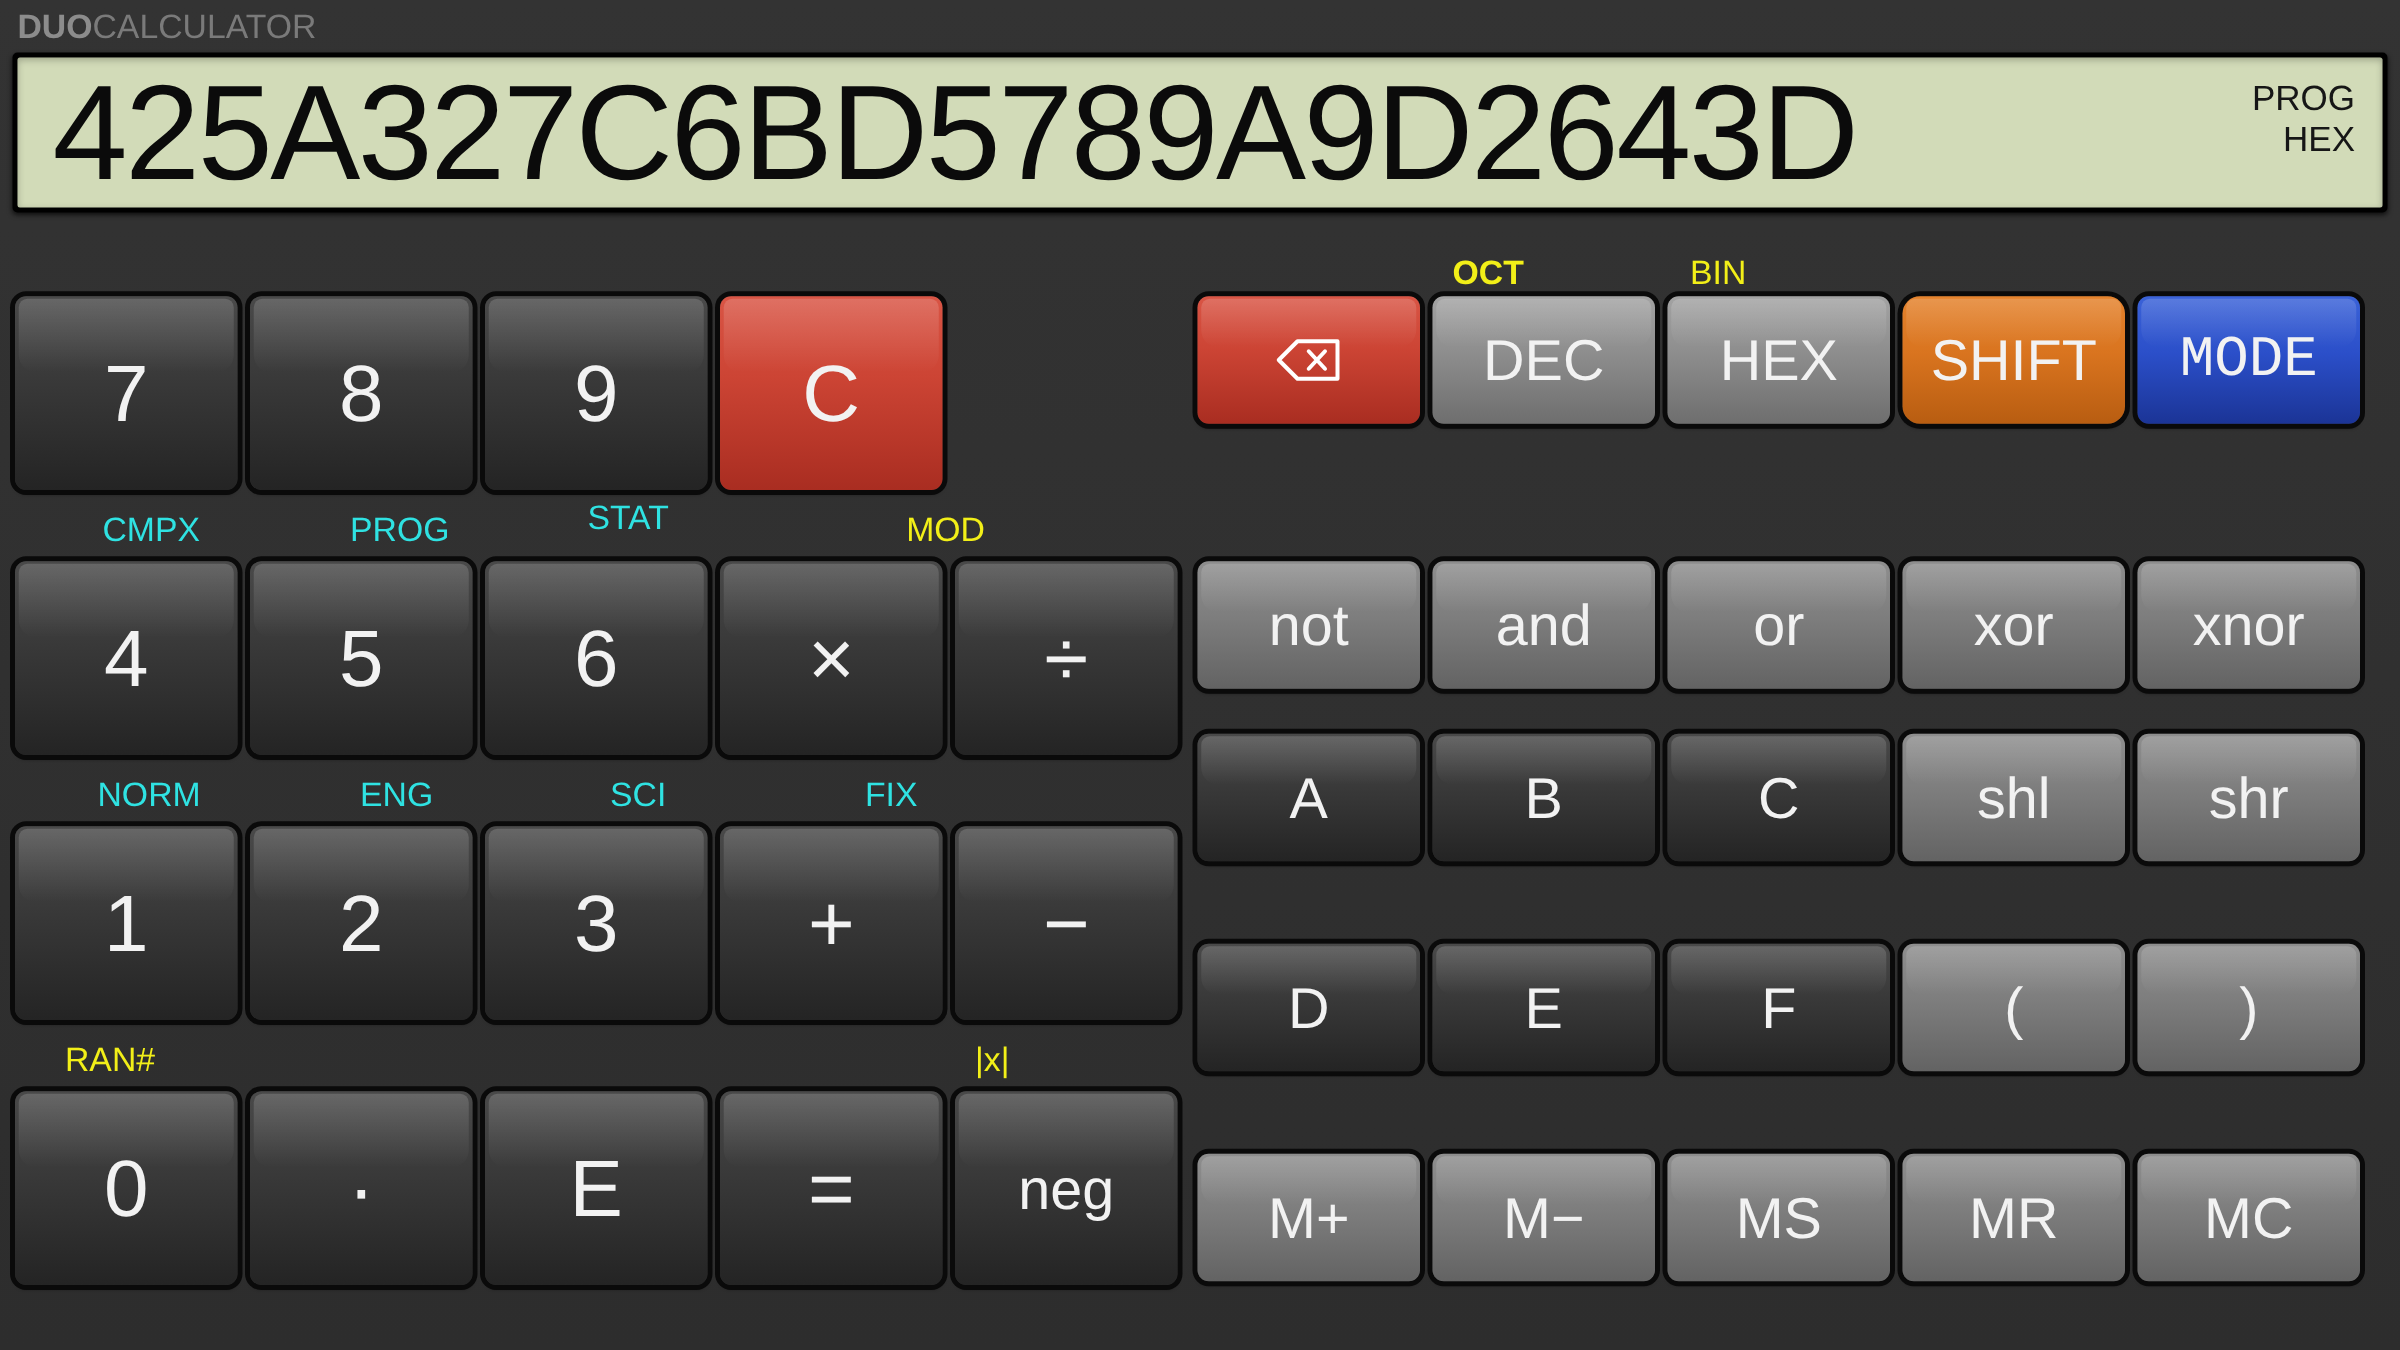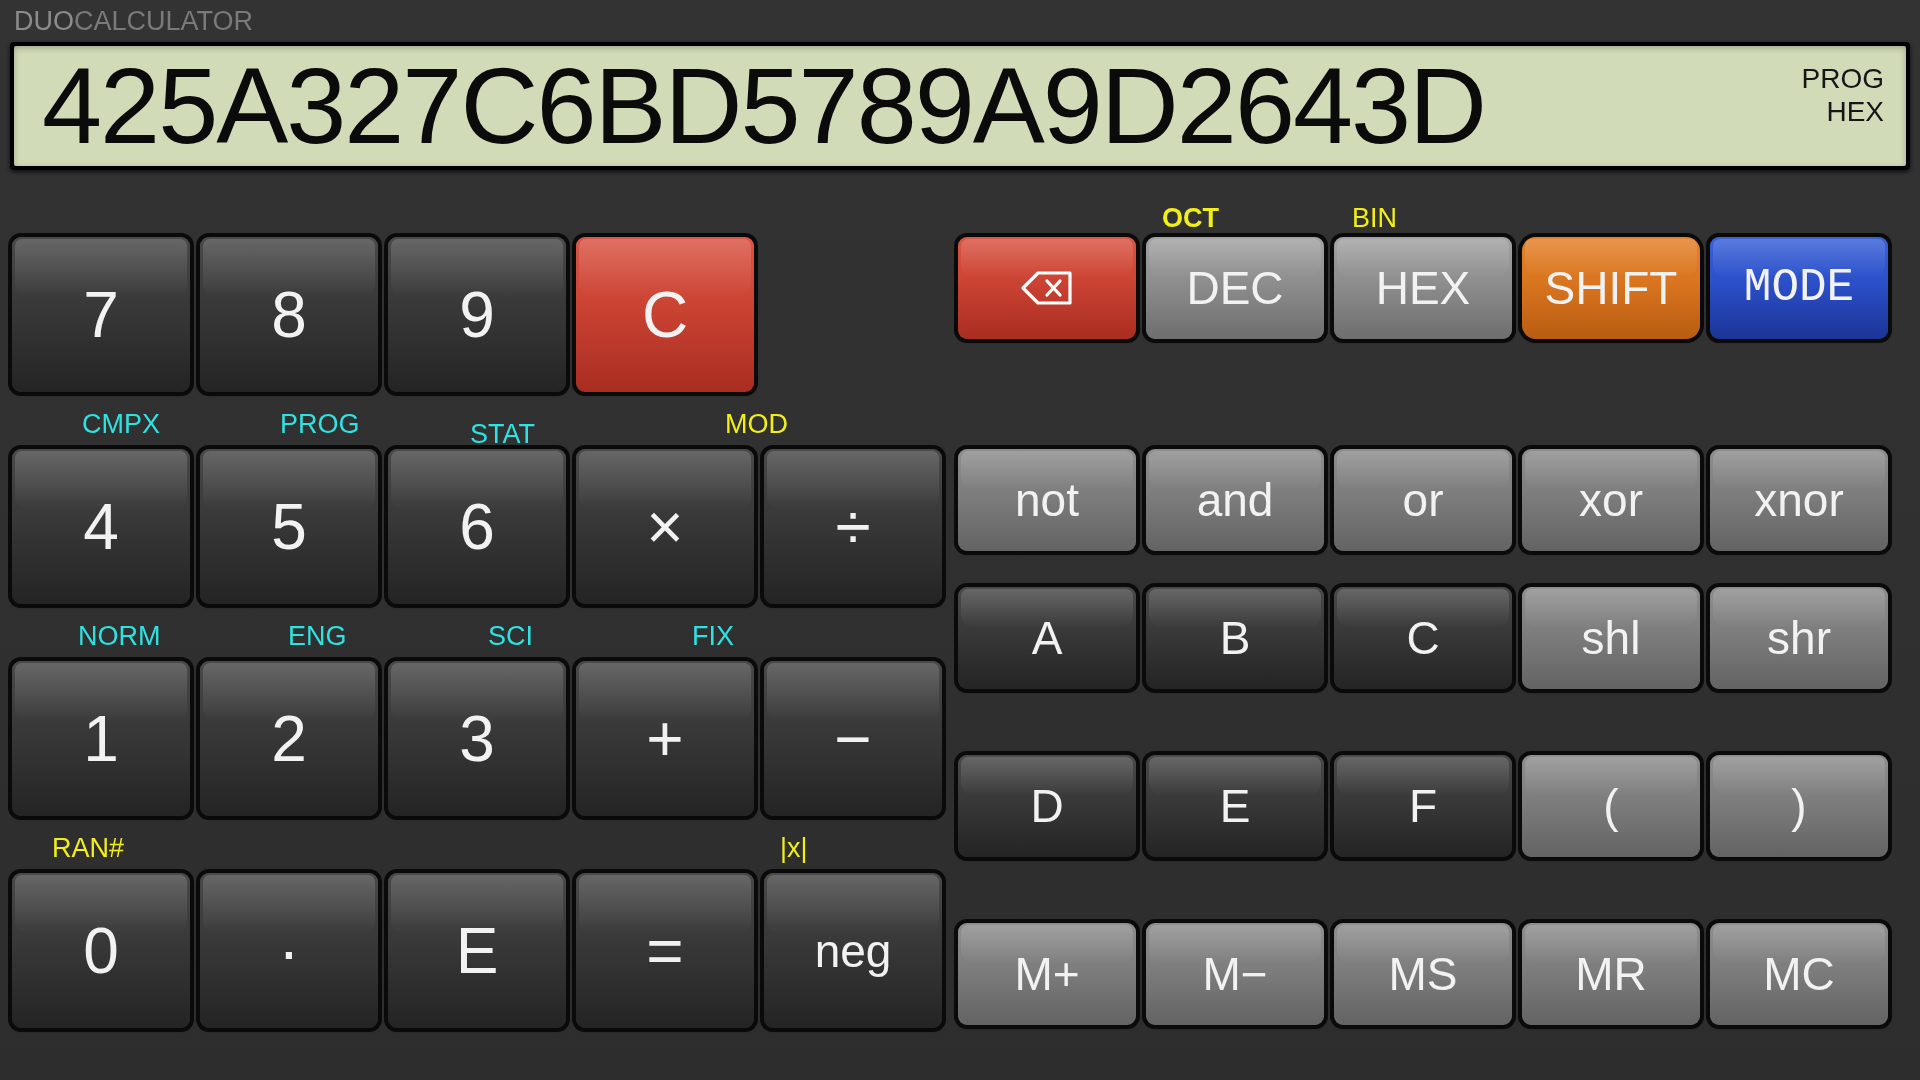--- a/index.html
+++ b/index.html
@@ -23,21 +23,21 @@
   .titlebar {
     position: absolute;
     left: 14px; top: 4px;
     height: 34px;
     display: flex;
     align-items: center;
     letter-spacing: 0.5px;
   }
   .brand-bold {
     font-size: 27px;
-    font-weight: normal;
+    font-weight: bold;
     color: #8c8c8c;
     letter-spacing: 0px;
   }
   .brand-light {
     font-size: 27px;
     font-weight: normal;
     color: #7a7a7a;
     letter-spacing: 0px;
   }
 
@@ -203,21 +203,21 @@
       </button>
     <button class="key small k-orange" style="left:1522px; top:42px;">
         <span class="lbl lbl-md">SHIFT</span>
       </button>
     <button class="key small k-blue" style="left:1710px; top:42px;">
         <span class="lbl lbl-md">MODE</span>
       </button>
 
     <div class="shlabel c-cyan" style="left:82px;  top:214px;">CMPX</div>
     <div class="shlabel c-cyan" style="left:280px; top:214px;">PROG</div>
-    <div class="shlabel c-cyan" style="left:470px; top:224px;">STAT</div>
+    <div class="shlabel c-cyan" style="left:470px; top:204px;">STAT</div>
     <div class="shlabel c-yellow" style="left:712px; top:214px;margin-left:13px;">MOD</div>
 
     <button class="key big k-dark" style="left:12px;  top:254px;">
         <span class="lbl">4</span>
       </button>
     <button class="key big k-dark" style="left:200px; top:254px;">
         <span class="lbl">5</span>
       </button>
     <button class="key big k-dark" style="left:388px; top:254px;">
         <span class="lbl">6</span>

